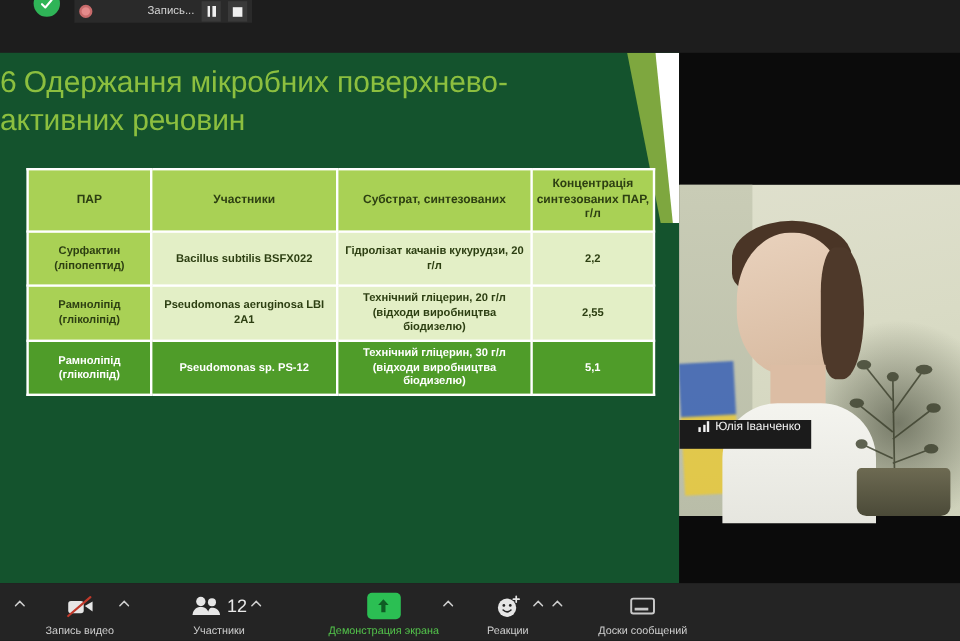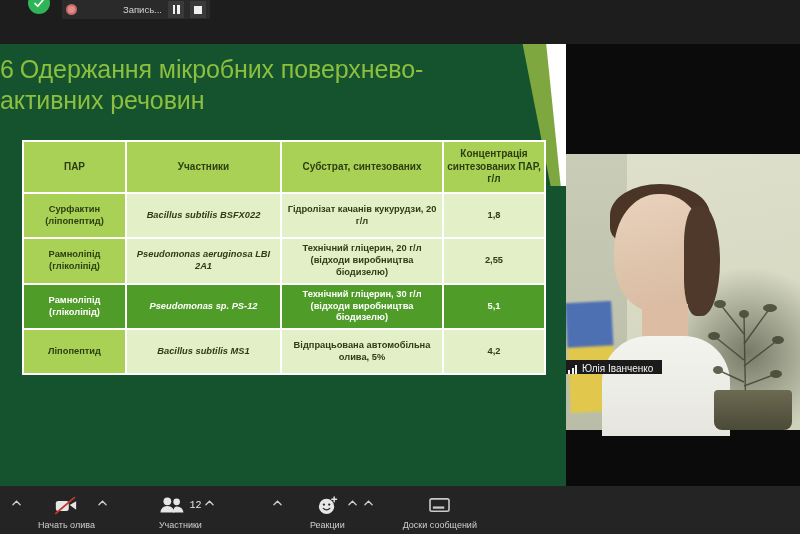--- a/index.html
+++ b/index.html
@@ -68,21 +68,21 @@
   table.par col.c4 { width: 102px; }
   table.par th, table.par td {
     border: 2px solid #ffffff; text-align: center; vertical-align: middle;
     color: #2d3f12; font-size: 9.3px; line-height: 1.28; padding: 4px 3px; margin-top: 29px;
   }
   table.par thead th { background: #a9d155; font-weight: bold; height: 52px; font-size: 10px; }
   table.par tbody td { background: #e3efc6; font-weight: bold; height: 45px; }
   table.par tbody td.first { background: #a9d155; }
   table.par tbody tr.hl td { background: #4f9c29; color: #ffffff; }
   table.par tbody tr.hl td.first { background: #4f9c29; color: #ffffff; }
-  td.sp { font-style: italic; font-weight: bold; }
+  td.sp { font-weight: bold; }
 
   
   .video-tile {
     position: absolute; left: 566px; top: 44px; width: 234px; height: 442px;
     background: #0b0b0b; overflow: hidden;
   }
   .vid-canvas {
     position: absolute; left: 0; top: 110px; width: 234px; height: 276px;
     background:
       radial-gradient(ellipse 60% 50% at 78% 72%, rgba(40,45,30,.55), rgba(40,45,30,0) 62%),
@@ -111,23 +111,23 @@
     border-radius: 46px 46px 0 0; background: linear-gradient(180deg,#f4f4ef,#e6e6df);
   }
   .vid-plant {
     position:absolute; right:6px; bottom:6px; width:96px; height:150px; opacity:.8;
   }
   .vid-pot {
     position:absolute; right:8px; bottom:0; width:78px; height:40px;
     background: linear-gradient(180deg,#6d6a52,#4b4a38); border-radius: 4px 4px 8px 8px;
   }
   .name-pill {
-    position: absolute; left: 0; bottom: 112px; height: 14px;
-    background: #1b1b1b; display: flex; align-items: flex-end; gap: 5px;
-    padding: 0 9px 0 2px; z-index: 5;
+    position: absolute; left: 0; bottom: 112px; height: 24px;
+    background: #1b1b1b; display: flex; align-items: flex-start; gap: 5px;
+    padding: 0 9px 0 16px; z-index: 5;
   }
   .name-pill .label { color: #f2f2f2; font-size: 10px; white-space: nowrap; }
   .bars { display: flex; align-items: flex-end; gap: 1.5px; height: 10px; }
   .bars i { display: block; width: 2px; background: #f2f2f2; }
   .bars i:nth-child(1){height:4px} .bars i:nth-child(2){height:6.5px}
   .bars i:nth-child(3){height:9px}
 
   
   .toolbar {
     position: absolute; left: 0; bottom: 0; width: 800px; height: 48px;
@@ -141,21 +141,21 @@
   }
   .tb-icon { height: 22px; display: flex; align-items: center; justify-content: center; }
   .tb-icon svg { display: block; }
   .tb-label { color: #cfcfcf; font-size: 9px; margin-top: 4px; white-space: nowrap; }
   .tb-label.green { color: #53c44b; }
   .caret {
     width: 16px; align-self: flex-start; margin-top: 14px;
     color: #cfcfcf; font-size: 9px; text-align: center; cursor: default;
   }
   .caret svg { display:block; margin: 0 auto; }
-  .count { color: #e8e8e8; font-size: 10px; margin-left: 4px; font-family: Liberation Mono, monospace; }
+  .count { color: #e8e8e8; font-size: 15px; margin-left: 4px; }
   .share-btn {
     background: #2bbf53; border-radius: 4px; width: 28px; height: 22px;
     display: flex; align-items: center; justify-content: center;
   }
   .p-group { display: flex; align-items: center; }
 </style>
 </head>
 <body>
 
 <div id="app">
@@ -202,39 +202,33 @@
             <th>Участники</th>
             <th>Субстрат, синтезованих</th>
             <th>Концентрація синтезованих ПАР, г/л</th>
           </tr>
         </thead>
         <tbody>
           <tr>
             <td class="first">Сурфактин (ліпопептид)</td>
             <td class="sp">Bacillus subtilis BSFX022</td>
             <td>Гідролізат качанів кукурудзи, 20 г/л</td>
-            <td>1,8</td>
+            <td>2,2</td>
           </tr>
           <tr>
             <td class="first">Рамноліпід (гліколіпід)</td>
             <td class="sp">Pseudomonas aeruginosa LBI 2A1</td>
             <td>Технічний гліцерин, 20 г/л (відходи виробництва біодизелю)</td>
             <td>2,55</td>
           </tr>
           <tr class="hl">
             <td class="first">Рамноліпід (гліколіпід)</td>
             <td class="sp">Pseudomonas sp. PS-12</td>
             <td>Технічний гліцерин, 30 г/л (відходи виробництва біодизелю)</td>
             <td>5,1</td>
-          </tr>
-          <tr>
-            <td class="first">Ліпопептид</td>
-            <td class="sp">Bacillus subtilis MS1</td>
-            <td>Відпрацьована автомобільна олива, 5%</td>
-            <td>4,2</td>
           </tr>
         </tbody>
       </table>
     </div>
   </div>
 
   <div class="video-tile">
     <div class="vid-canvas">
       <div class="vid-wallL"></div>
       <div class="vid-flag"></div>
@@ -285,21 +279,21 @@
       </div>
 
       <div class="tb-item" style="margin-left:14px">
         <span class="tb-icon">
           <svg width="24" height="21" viewBox="0 0 26 20">
             <rect x="2" y="5" width="14" height="11" rx="2.5" fill="#e6e6e6"></rect>
             <path d="M17 9.5 L24 5.5 L24 14.5 Z" fill="#e6e6e6"></path>
             <line x1="2" y1="18.5" x2="22" y2="1.5" stroke="#c0392b" stroke-width="2" stroke-linecap="round"></line>
           </svg>
         </span>
-        <span class="tb-label">Начать олива</span>
+        <span class="tb-label">Запись видео</span>
       </div>
       <div class="caret">
         <svg width="9" height="6" viewBox="0 0 10 6">
             <polyline points="1,5 5,1 9,5" fill="none" stroke="#cfcfcf" stroke-width="1.4" stroke-linecap="round"></polyline>
           </svg>
       </div>
 
 
       <div class="tb-item" style="margin-left:48px">
         <span class="tb-icon p-group">
@@ -315,20 +309,30 @@
       </div>
       <div class="caret">
         <svg width="9" height="6" viewBox="0 0 10 6">
             <polyline points="1,5 5,1 9,5" fill="none" stroke="#cfcfcf" stroke-width="1.4" stroke-linecap="round"></polyline>
           </svg>
       </div>
     </div>
 
     <div class="tb-center">
 
+      <div class="tb-item">
+        <span class="tb-icon">
+          <span class="share-btn">
+            <svg width="13" height="14" viewBox="0 0 14 16">
+              <polygon points="7,1.5 12,7 9,7 9,14 5,14 5,7 2,7" fill="#0f5c24"></polygon>
+            </svg>
+          </span>
+        </span>
+        <span class="tb-label green">Демонстрация экрана</span>
+      </div>
       <div class="caret">
         <svg width="9" height="6" viewBox="0 0 10 6">
             <polyline points="1,5 5,1 9,5" fill="none" stroke="#cfcfcf" stroke-width="1.4" stroke-linecap="round"></polyline>
           </svg>
       </div>
 
       <div class="tb-item" style="margin-left:24px">
         <span class="tb-icon">
           <svg width="21" height="21" viewBox="0 0 22 22">
             <circle cx="10" cy="12" r="8" fill="#e6e6e6"></circle>

